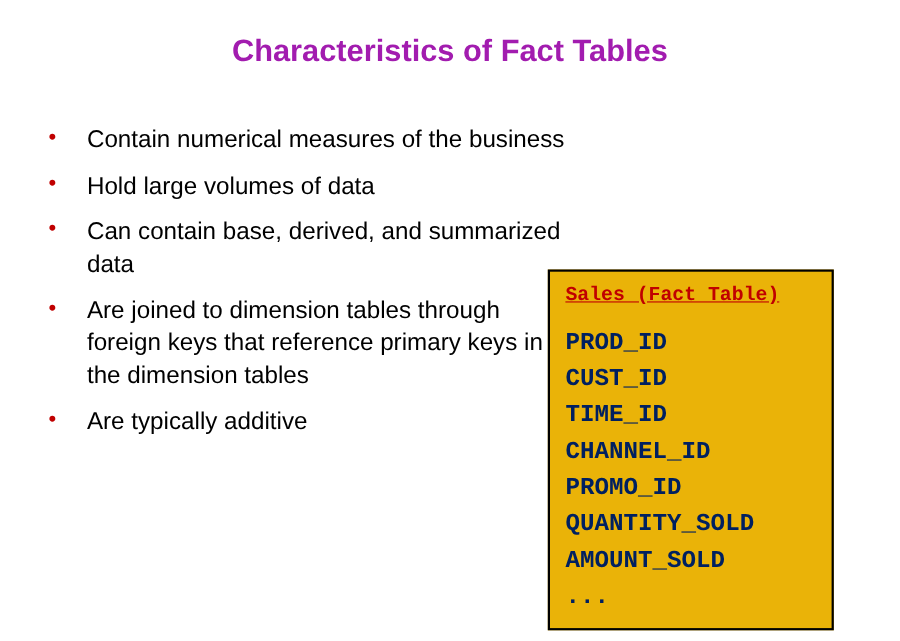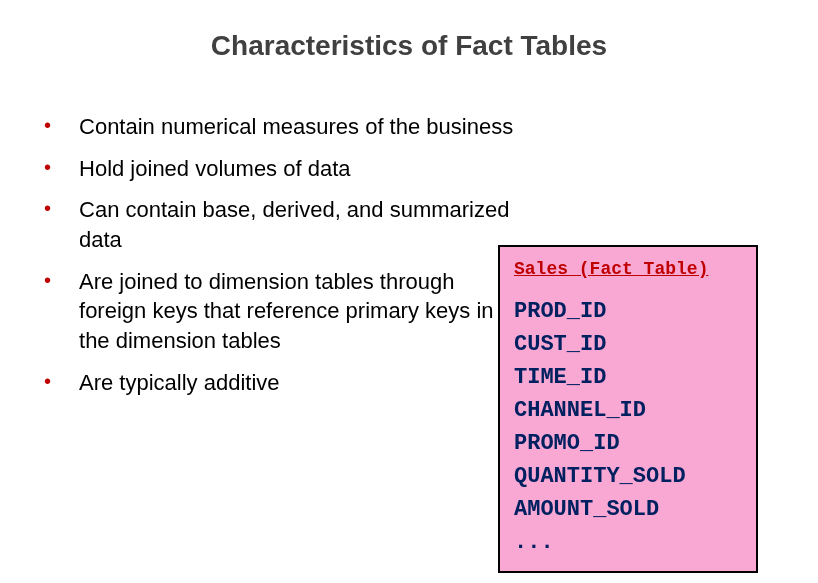--- a/index.html
+++ b/index.html
@@ -12,21 +12,21 @@
       height: 583px;
       background: #ffffff;
       font-family: Arial, Helvetica, sans-serif;
       padding: 20px 40px;
       position: relative;
     }
     .title {
       font-size: 28px;
       font-weight: bold;
       text-align: center;
-      color: #404040;
+      color: #a21caf;
       margin-bottom: 50px;
       margin-top: 10px;
     }
     .content-area {
       display: flex;
       align-items: flex-end;
     }
     .bullet-list {
       list-style: none;
       flex: 1;
@@ -50,21 +50,21 @@
       line-height: 1.35;
     }
     .bullet-text {
       max-width: 440px;
     }
     .fact-table-box {
       position: absolute;
       right: 60px;
       top: 245px;
       width: 260px;
-      background: #f9a8d4;
+      background: #eab308;
       border: 2px solid #000;
       padding: 12px 14px;
     }
     .fact-table-title {
       font-family: "Courier New", Courier, monospace;
       font-weight: bold;
       color: #c00000;
       text-decoration: underline;
       font-size: 18px;
       margin-bottom: 16px;
@@ -82,21 +82,21 @@
 <body>
 
 <h1 class="title">Characteristics of Fact Tables</h1>
 
 <div class="content-area">
   <ul class="bullet-list">
     <li>
         <span class="bullet-text">Contain numerical measures of the business</span>
       </li>
     <li>
-        <span class="bullet-text">Hold joined volumes of data</span>
+        <span class="bullet-text">Hold large volumes of data</span>
       </li>
     <li>
         <span class="bullet-text">Can contain base, derived, and summarized data</span>
       </li>
     <li>
         <span class="bullet-text">Are joined to dimension tables through foreign keys that reference primary keys in the dimension tables</span>
       </li>
     <li>
         <span class="bullet-text">Are typically additive</span>
       </li>

